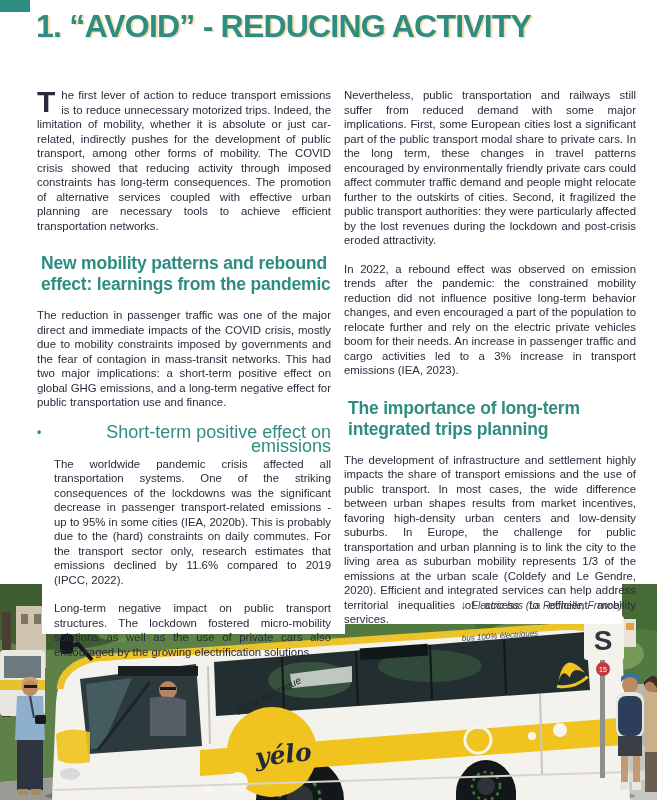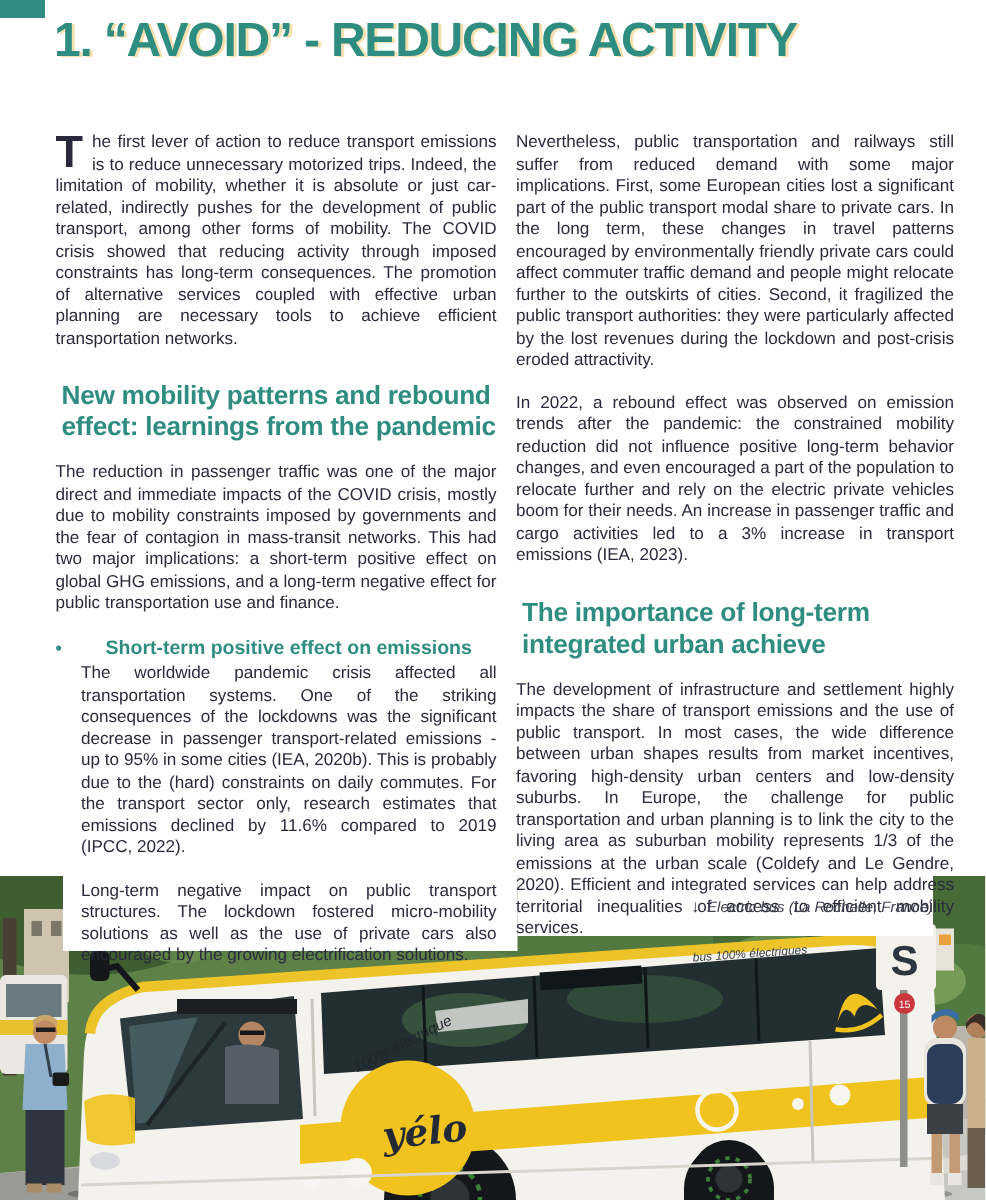--- a/index.html
+++ b/index.html
@@ -20,21 +20,21 @@
   .col-left  { left:37px;  width:294px; }
   .col-right { left:344px; width:292px; }
   .col p { margin:0 0 14px 0; }
   .dropcap { float:left; font-size:30px; line-height:25px; font-weight:bold; padding:1px 6px 0 0; color:#2A2A3C; }
   .section-heading {
     font-size:17.5px; line-height:21px; font-weight:bold; color:#2E8D80;
     margin:20px 0 13px 4px; text-align:left; letter-spacing:-0.2px;
   }
   .bullet { display:flex; margin-top:15px; }
   .bullet-marker { flex:none; width:17px; color:#2E8D80; font-size:12px; font-weight:bold; }
-  .bullet-heading { font-size:13px; font-weight:bold; color:#2E8D80; margin:0 0 3px 0; text-align:center; }
+  .bullet-heading { font-size:18px; font-weight:normal; color:#2E8D80; margin:0 0 3px 0; text-align:right; }
   .photo { position:absolute; left:0; top:584px; width:657px; height:216px; z-index:0; }
   .photo svg { display:block; }
   .overlay { position:absolute; background:#ffffff; z-index:1; }
   .overlay-left    { left:42px;  top:584px; width:303px; height:50px; }
   .overlay-caption { left:345px; top:584px; width:277px; height:40px; }
   .caption {
     position:absolute; right:35px; top:599px; z-index:2;
     font-size:10px; font-style:italic; color:#3F3F52;margin-left:15px;
   }
   .caption .arrow { font-style:normal; margin-right:5px; font-size:11.5px; color:#2A2A3C; }
@@ -58,21 +58,21 @@
         <h3 class="bullet-heading">Short-term positive effect on emissions</h3>
         <p>The worldwide pandemic crisis affected all transportation systems. One of the striking consequences of the lockdowns was the significant decrease in passenger transport-related emissions - up to 95% in some cities (IEA, 2020b). This is probably due to the (hard) constraints on daily commutes. For the transport sector only, research estimates that emissions declined by 11.6% compared to 2019 (IPCC, 2022).</p>
         <p>Long-term negative impact on public transport structures. The lockdown fostered micro-mobility solutions as well as the use of private cars also encouraged by the growing electrification solutions.</p>
       </div>
     </div>
   </div>
 
   <div class="col col-right">
     <p>Nevertheless, public transportation and railways still suffer from reduced demand with some major implications. First, some European cities lost a significant part of the public transport modal share to private cars. In the long term, these changes in travel patterns encouraged by environmentally friendly private cars could affect commuter traffic demand and people might relocate further to the outskirts of cities. Second, it fragilized the public transport authorities: they were particularly affected by the lost revenues during the lockdown and post-crisis eroded attractivity.</p>
     <p>In 2022, a rebound effect was observed on emission trends after the pandemic: the constrained mobility reduction did not influence positive long-term behavior changes, and even encouraged a part of the population to relocate further and rely on the electric private vehicles boom for their needs. An increase in passenger traffic and cargo activities led to a 3% increase in transport emissions (IEA, 2023).</p>
-    <h2 class="section-heading">The importance of long-term integrated urban achieve</h2>
+    <h2 class="section-heading">The importance of long-term integrated trips planning</h2>
     <p>The development of infrastructure and settlement highly impacts the share of transport emissions and the use of public transport. In most cases, the wide difference between urban shapes results from market incentives, favoring high-density urban centers and low-density suburbs. In Europe, the challenge for public transportation and urban planning is to link the city to the living area as suburban mobility represents 1/3 of the emissions at the urban scale (Coldefy and Le Gendre, 2020). Efficient and integrated services can help address territorial inequalities of access to efficient mobility services.</p>
   </div>
 
   <div class="photo">
     <svg width="657" height="216" viewBox="0 0 657 216" xmlns="http://www.w3.org/2000/svg">
 
       <rect width="657" height="216" fill="#5d8147"></rect>
       <g>
         <ellipse cx="60" cy="18" rx="95" ry="48" fill="#3e5e31"></ellipse>
         <ellipse cx="210" cy="8" rx="130" ry="42" fill="#466b36"></ellipse>

